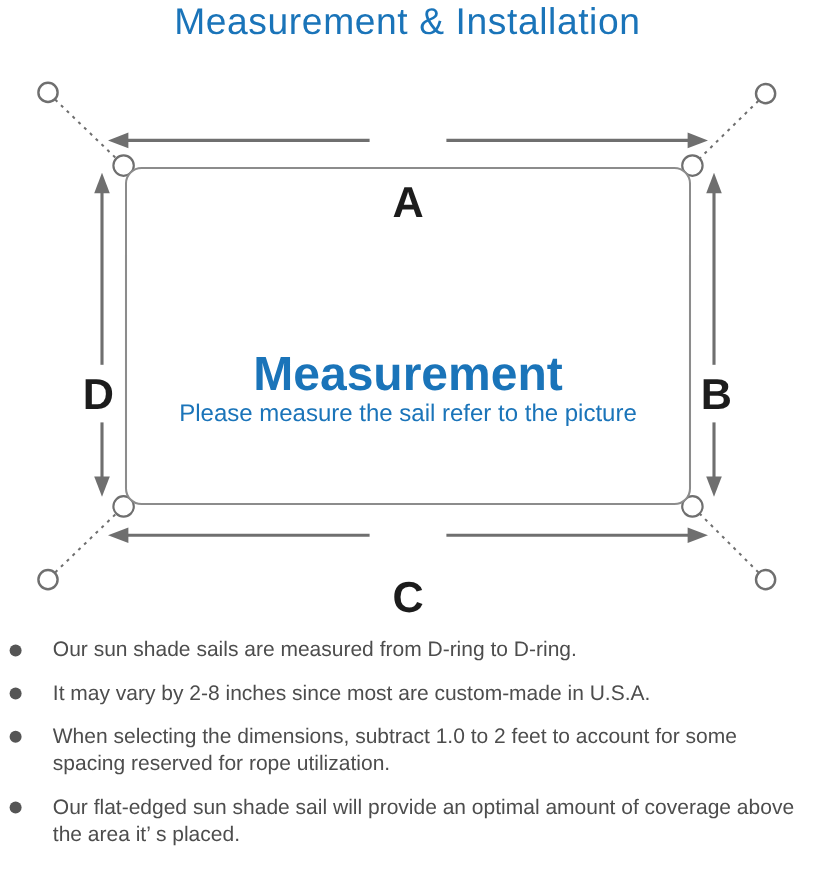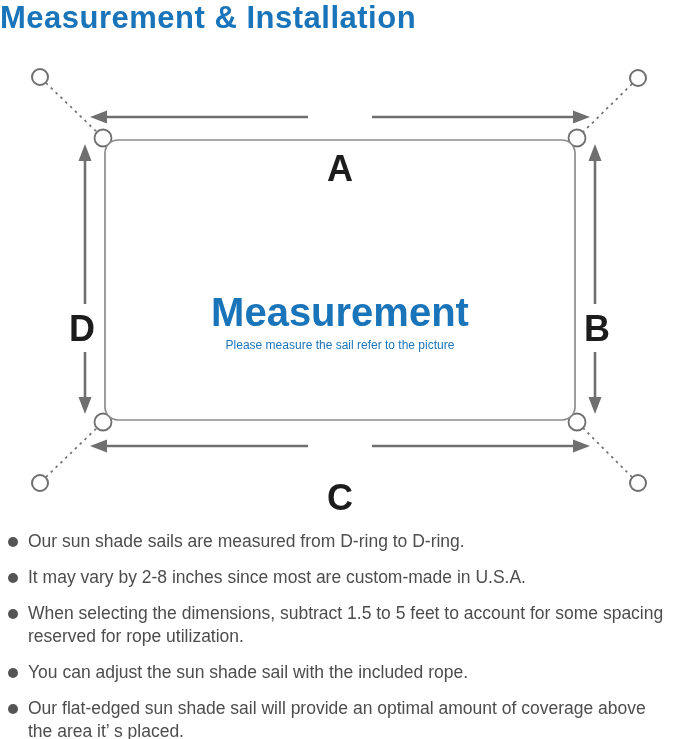--- a/index.html
+++ b/index.html
@@ -5,58 +5,59 @@
   html,body{margin:0;padding:0;background:#ffffff;}
   #stage{
     position:relative;
     width:679px;height:739px;
     background:#ffffff;
     overflow:hidden;
     font-family:"Liberation Sans","DejaVu Sans",sans-serif;
   }
   .page-title{
     position:absolute;left:0;top:0;width:679px;
-    font-size:31px;font-weight:700;
+    text-align:center;
+    font-size:31px;font-weight:400;
     color:#1a74b9;
     letter-spacing:0.5px;
   }
   #diagram{position:absolute;left:0;top:52px;width:679px;height:455px;}
   #diagram svg{position:absolute;left:0;top:0;}
   .dim-label{
     position:absolute;
     font-size:36px;font-weight:700;color:#1c1c1c;
     width:70px;text-align:center;line-height:36px;
   }
   .dim-label.a{left:305px;top:99px;}
   .dim-label.b{left:562px;top:259px;}
   .dim-label.c{left:305px;top:428px;}
   .dim-label.d{left:47px;top:259px;}
   .center-text{
     position:absolute;left:120px;top:244px;width:440px;
     text-align:center;color:#1a74b9;
   }
   .center-text .big{font-size:40px;font-weight:700;line-height:32px;}
-  .center-text .small{font-size:12px;font-weight:400;line-height:22px;margin-top:6px;}
+  .center-text .small{font-size:20px;font-weight:400;line-height:22px;margin-top:6px;}
   .notes{
     position:absolute;left:6px;top:530px;width:666px;
     list-style:none;margin:0;padding:0;
   }
   .notes li{
     display:flex;align-items:flex-start;
     margin-bottom:13px;
     color:#4d4d4d;
     font-size:17.5px;line-height:23px;
   }
   .notes .dot{
     flex:0 0 10px;
     width:10px;height:10px;border-radius:50%;
     background:#555555;
     margin:7px 10px 0 2px;
   }
-  .notes .txt{flex:1;padding-right:4px;}
+  .notes .txt{flex:1;padding-right:4px;margin-left:16px;}
 </style>
 </head>
 <body>
 
 <div id="stage">
 
   <div class="page-title">Measurement &amp; Installation</div>
 
   <div id="diagram">
     <svg width="679" height="455" viewBox="0 0 679 455">
@@ -127,25 +128,21 @@
     <li>
       <span class="dot"></span>
       <span class="txt">Our sun shade sails are measured from D-ring to D-ring.</span>
     </li>
     <li>
       <span class="dot"></span>
       <span class="txt">It may vary by 2-8 inches since most are custom-made in U.S.A.</span>
     </li>
     <li>
       <span class="dot"></span>
-      <span class="txt">When selecting the dimensions, subtract 1.5 to 5 feet to account for some spacing reserved for rope utilization.</span>
-    </li>
-    <li>
-      <span class="dot"></span>
-      <span class="txt">You can adjust the sun shade sail with the included rope.</span>
+      <span class="txt">When selecting the dimensions, subtract 1.0 to 2 feet to account for some spacing reserved for rope utilization.</span>
     </li>
     <li>
       <span class="dot"></span>
       <span class="txt">Our flat-edged sun shade sail will provide an optimal amount of coverage above the area it’ s placed.</span>
     </li>
   </ul>
 
 </div>
 
 </body></html>

